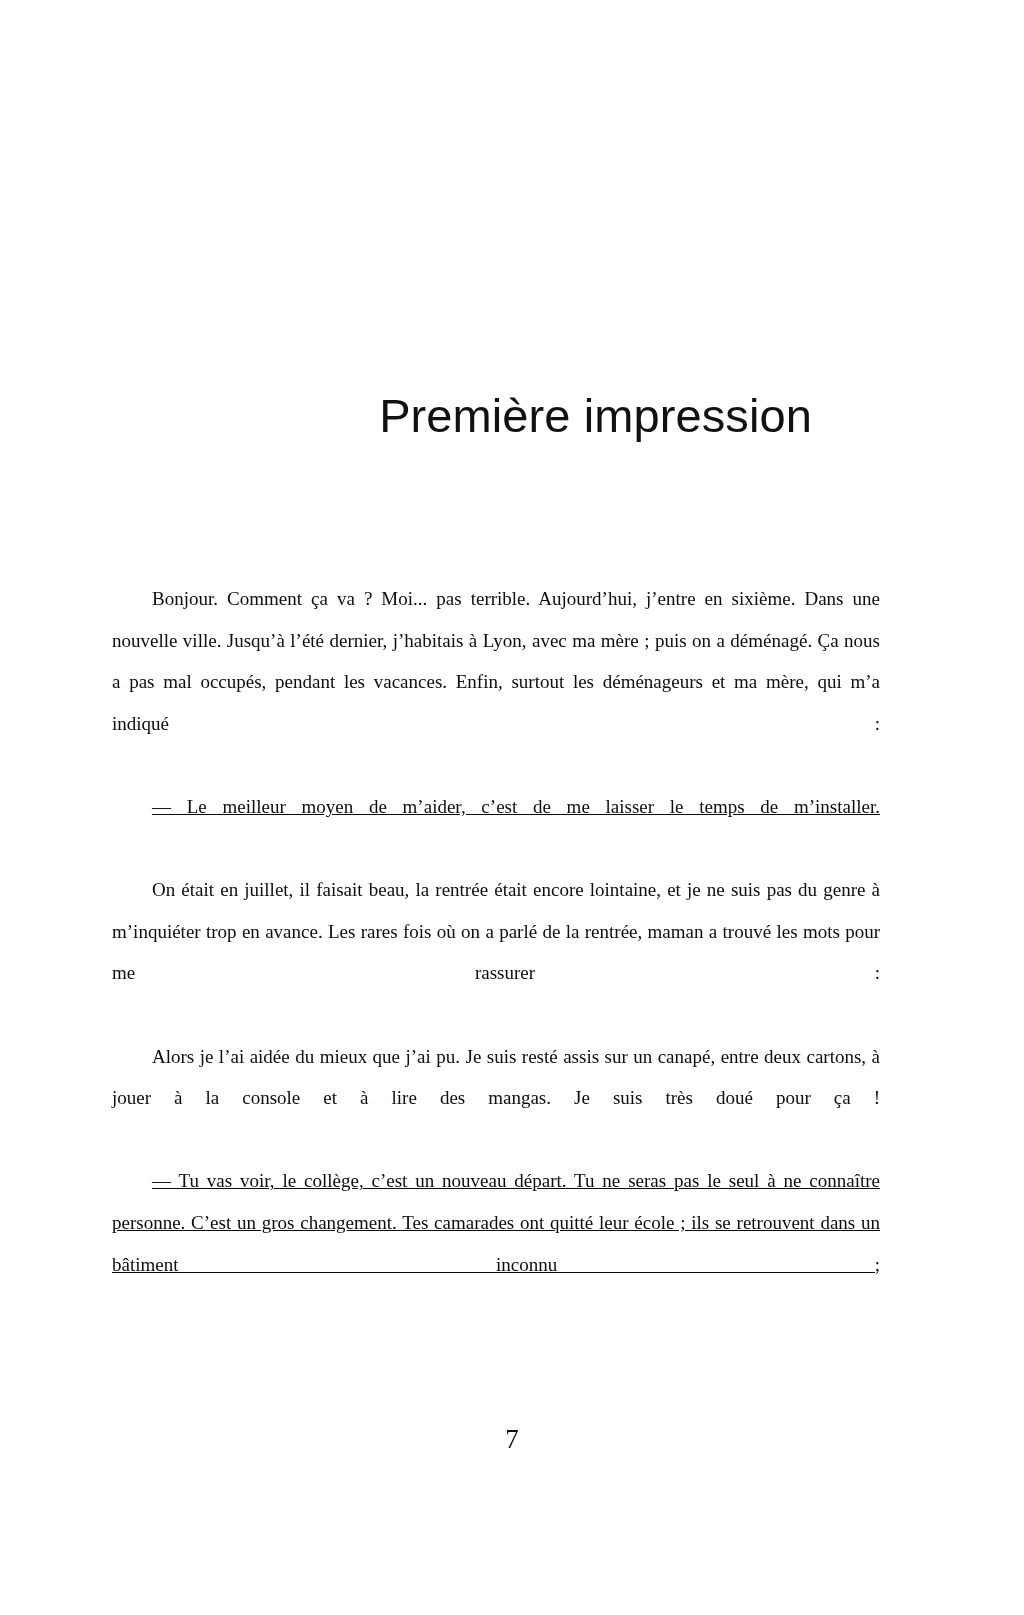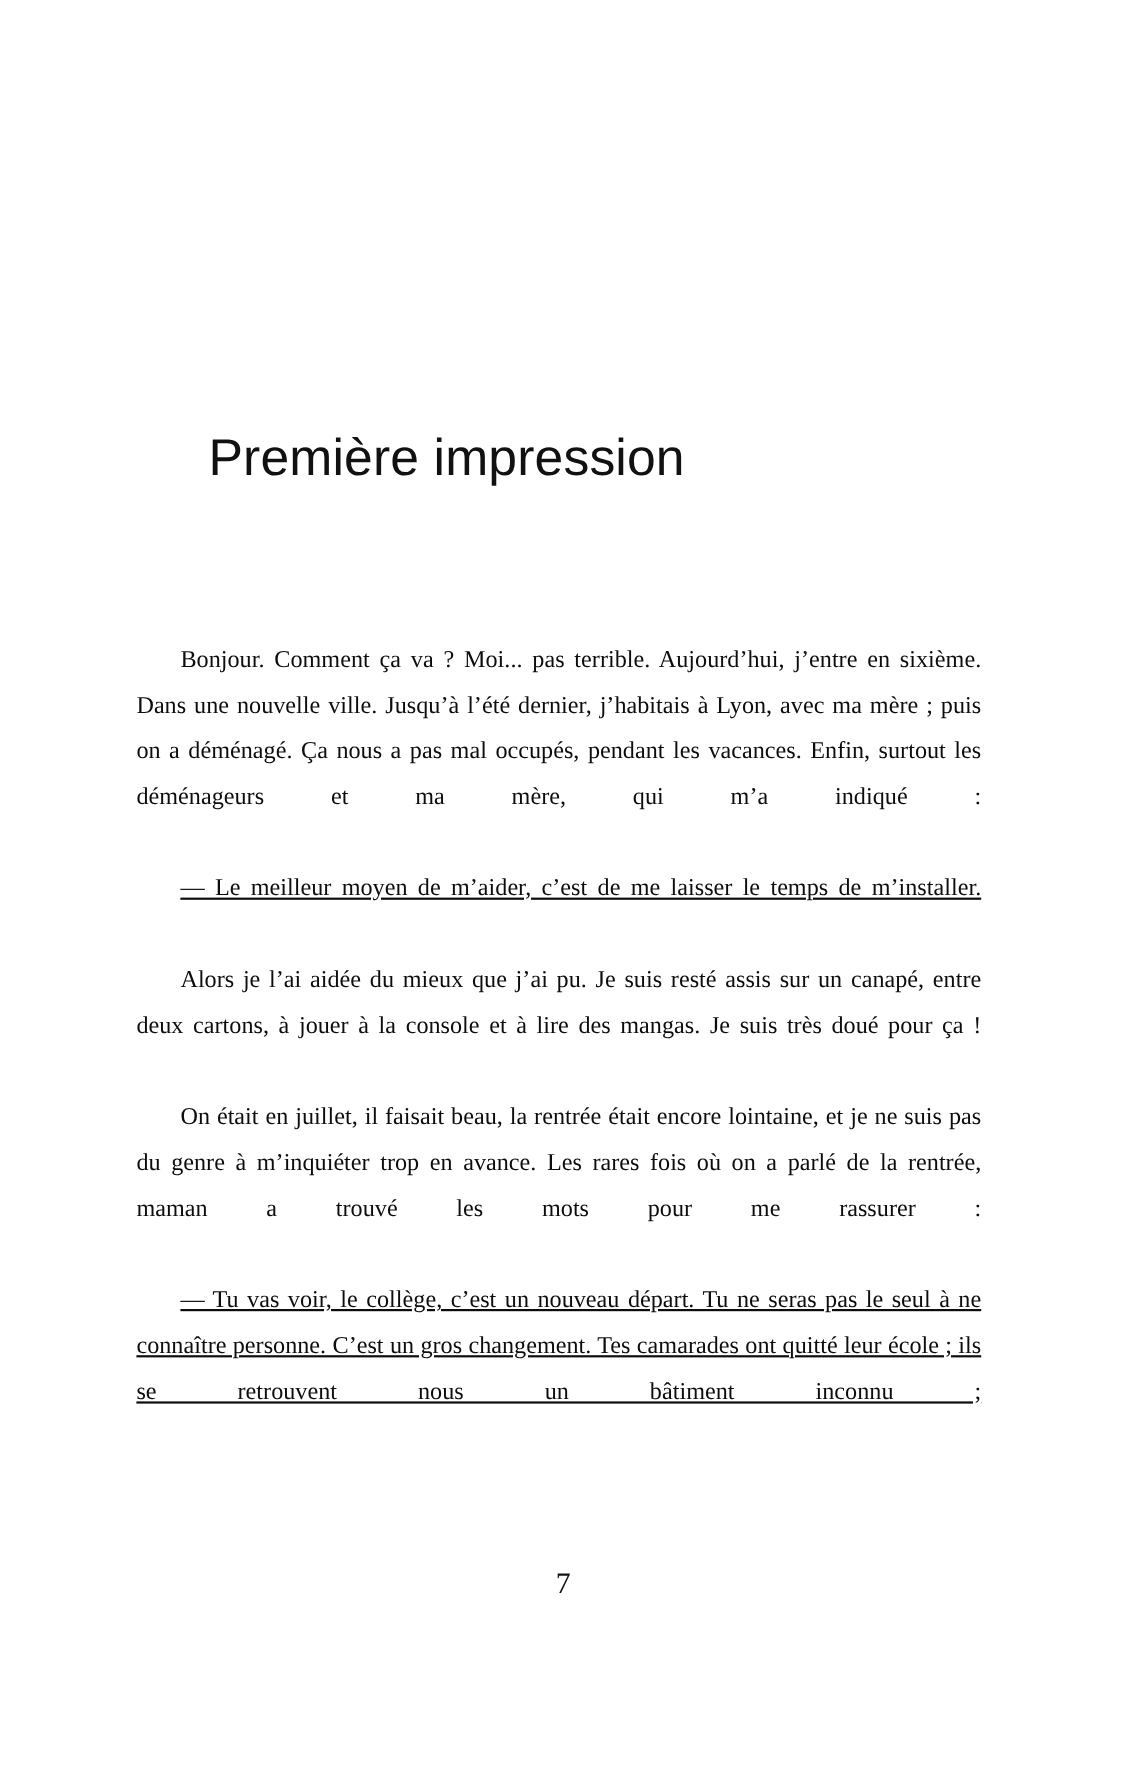--- a/index.html
+++ b/index.html
@@ -18,38 +18,38 @@
     overflow: hidden;
     box-sizing: border-box;
   }
 
   
   .chapter-title {
     position: absolute;
     top: 388px;
     left: 0;
     width: 812px;
-    text-align: center;
+    text-align: right;
     font-family: "Liberation Sans", "DejaVu Sans", sans-serif;
     font-weight: 400;
     font-size: 47px;
     line-height: 1.18;
     letter-spacing: 0.1px;
     color: #111111;
     margin: 0;
   }
 
   
   .textblock {
     position: absolute;
     top: 578px;
-    left: 124px;
+    left: 112px;
     width: 768px;
     font-family: "Liberation Serif", "DejaVu Serif", serif;
-    font-size: 22px;
+    font-size: 19px;
     line-height: 41.6px;
     color: #0d0d0d;
     text-align: justify;
     text-justify: inter-word;
     hyphens: none;
     -webkit-hyphens: none;
   }
 
   .textblock p {
     margin: 0;
@@ -86,20 +86,20 @@
 </head>
 <body>
 
 <div class="page">
 
   <h1 class="chapter-title">Première impression</h1>
 
   <div class="textblock">
     <p>Bonjour. Comment ça va ? Moi... pas terrible. Aujourd’hui, j’entre en sixième. Dans une nouvelle ville. Jusqu’à l’été dernier, j’habitais à Lyon, avec ma mère ; puis on a déménagé. Ça nous a pas mal occupés, pendant les vacances. Enfin, surtout les déménageurs et ma mère, qui m’a indiqué :</p>
     <p class="dialogue">— Le meilleur moyen de m’aider, c’est de me laisser le temps de m’installer.</p>
+    <p>On était en juillet, il faisait beau, la rentrée était encore lointaine, et je ne suis pas du genre à m’inquiéter trop en avance. Les rares fois où on a parlé de la rentrée, maman a trouvé les mots pour me rassurer :</p>
     <p>Alors je l’ai aidée du mieux que j’ai pu. Je suis resté assis sur un canapé, entre deux cartons, à jouer à la console et à lire des mangas. Je suis très doué pour ça !</p>
-    <p>On était en juillet, il faisait beau, la rentrée était encore lointaine, et je ne suis pas du genre à m’inquiéter trop en avance. Les rares fois où on a parlé de la rentrée, maman a trouvé les mots pour me rassurer :</p>
-    <p class="dialogue">— Tu vas voir, le collège, c’est un nouveau départ. Tu ne seras pas le seul à ne connaître personne. C’est un gros changement. Tes camarades ont quitté leur école ; ils se retrouvent nous un bâtiment inconnu ;</p>
+    <p class="dialogue">— Tu vas voir, le collège, c’est un nouveau départ. Tu ne seras pas le seul à ne connaître personne. C’est un gros changement. Tes camarades ont quitté leur école ; ils se retrouvent dans un bâtiment inconnu ;</p>
   </div>
 
   <div class="folio">7</div>
 
 </div>
 
 </body></html>

